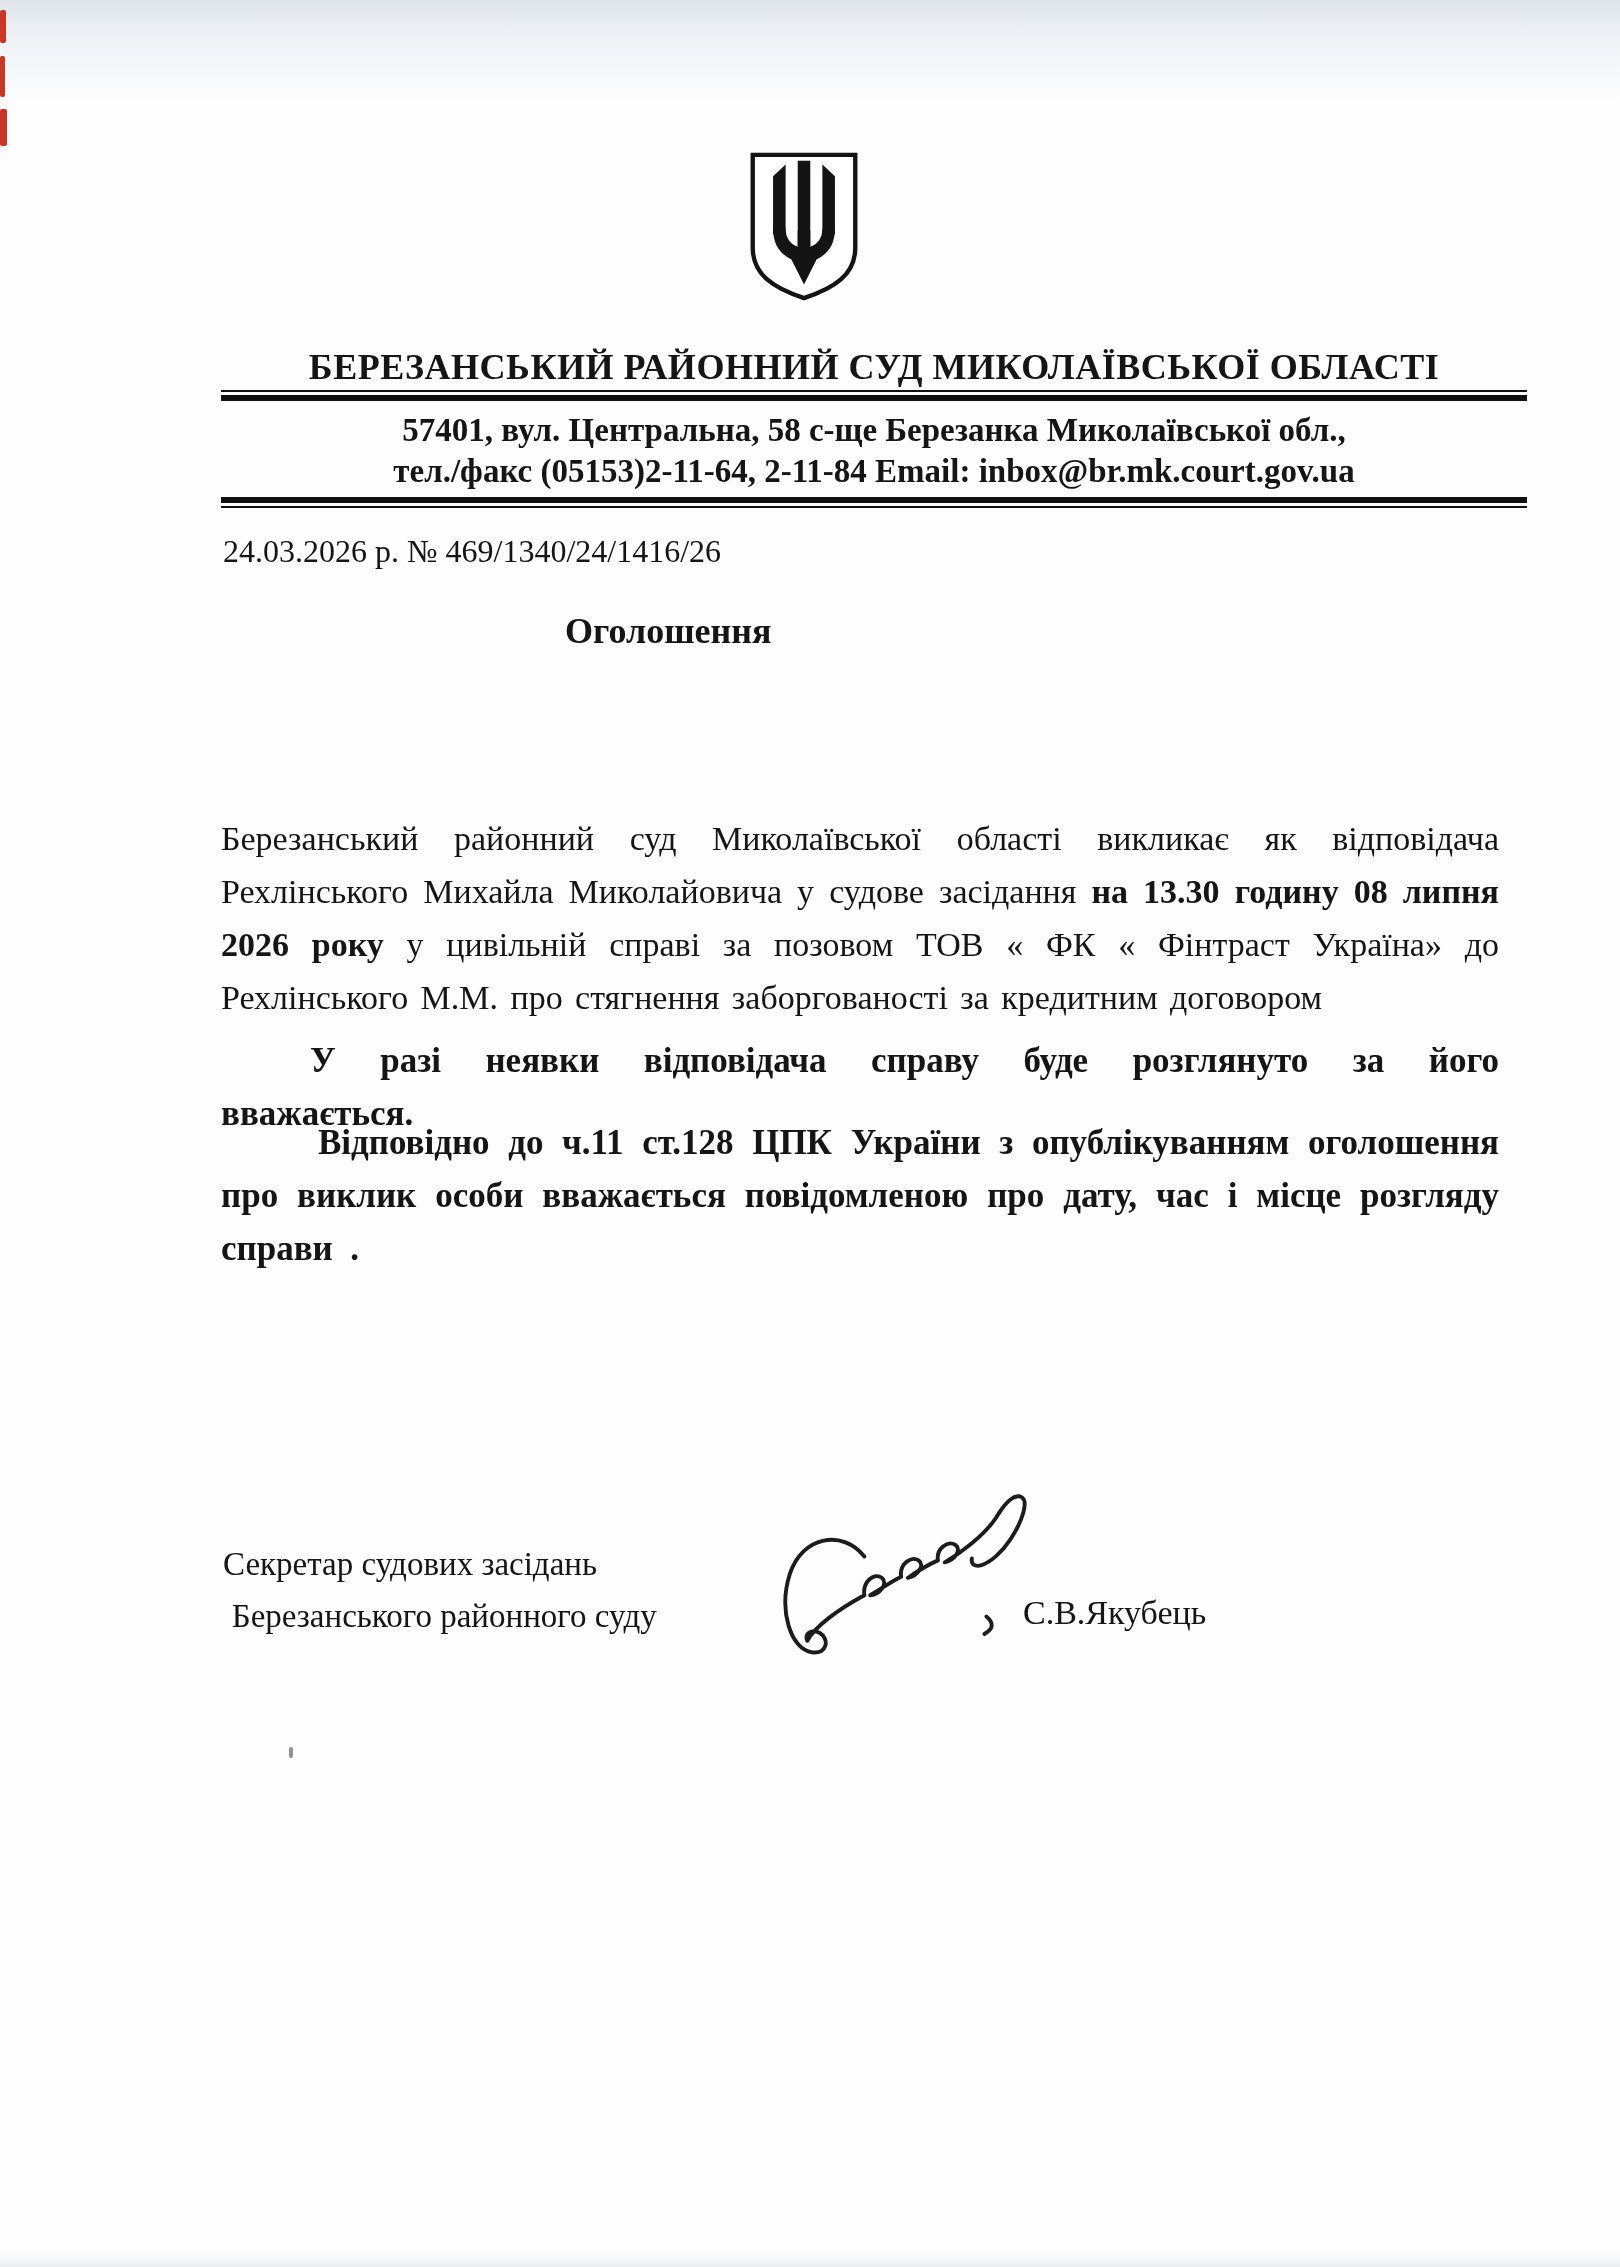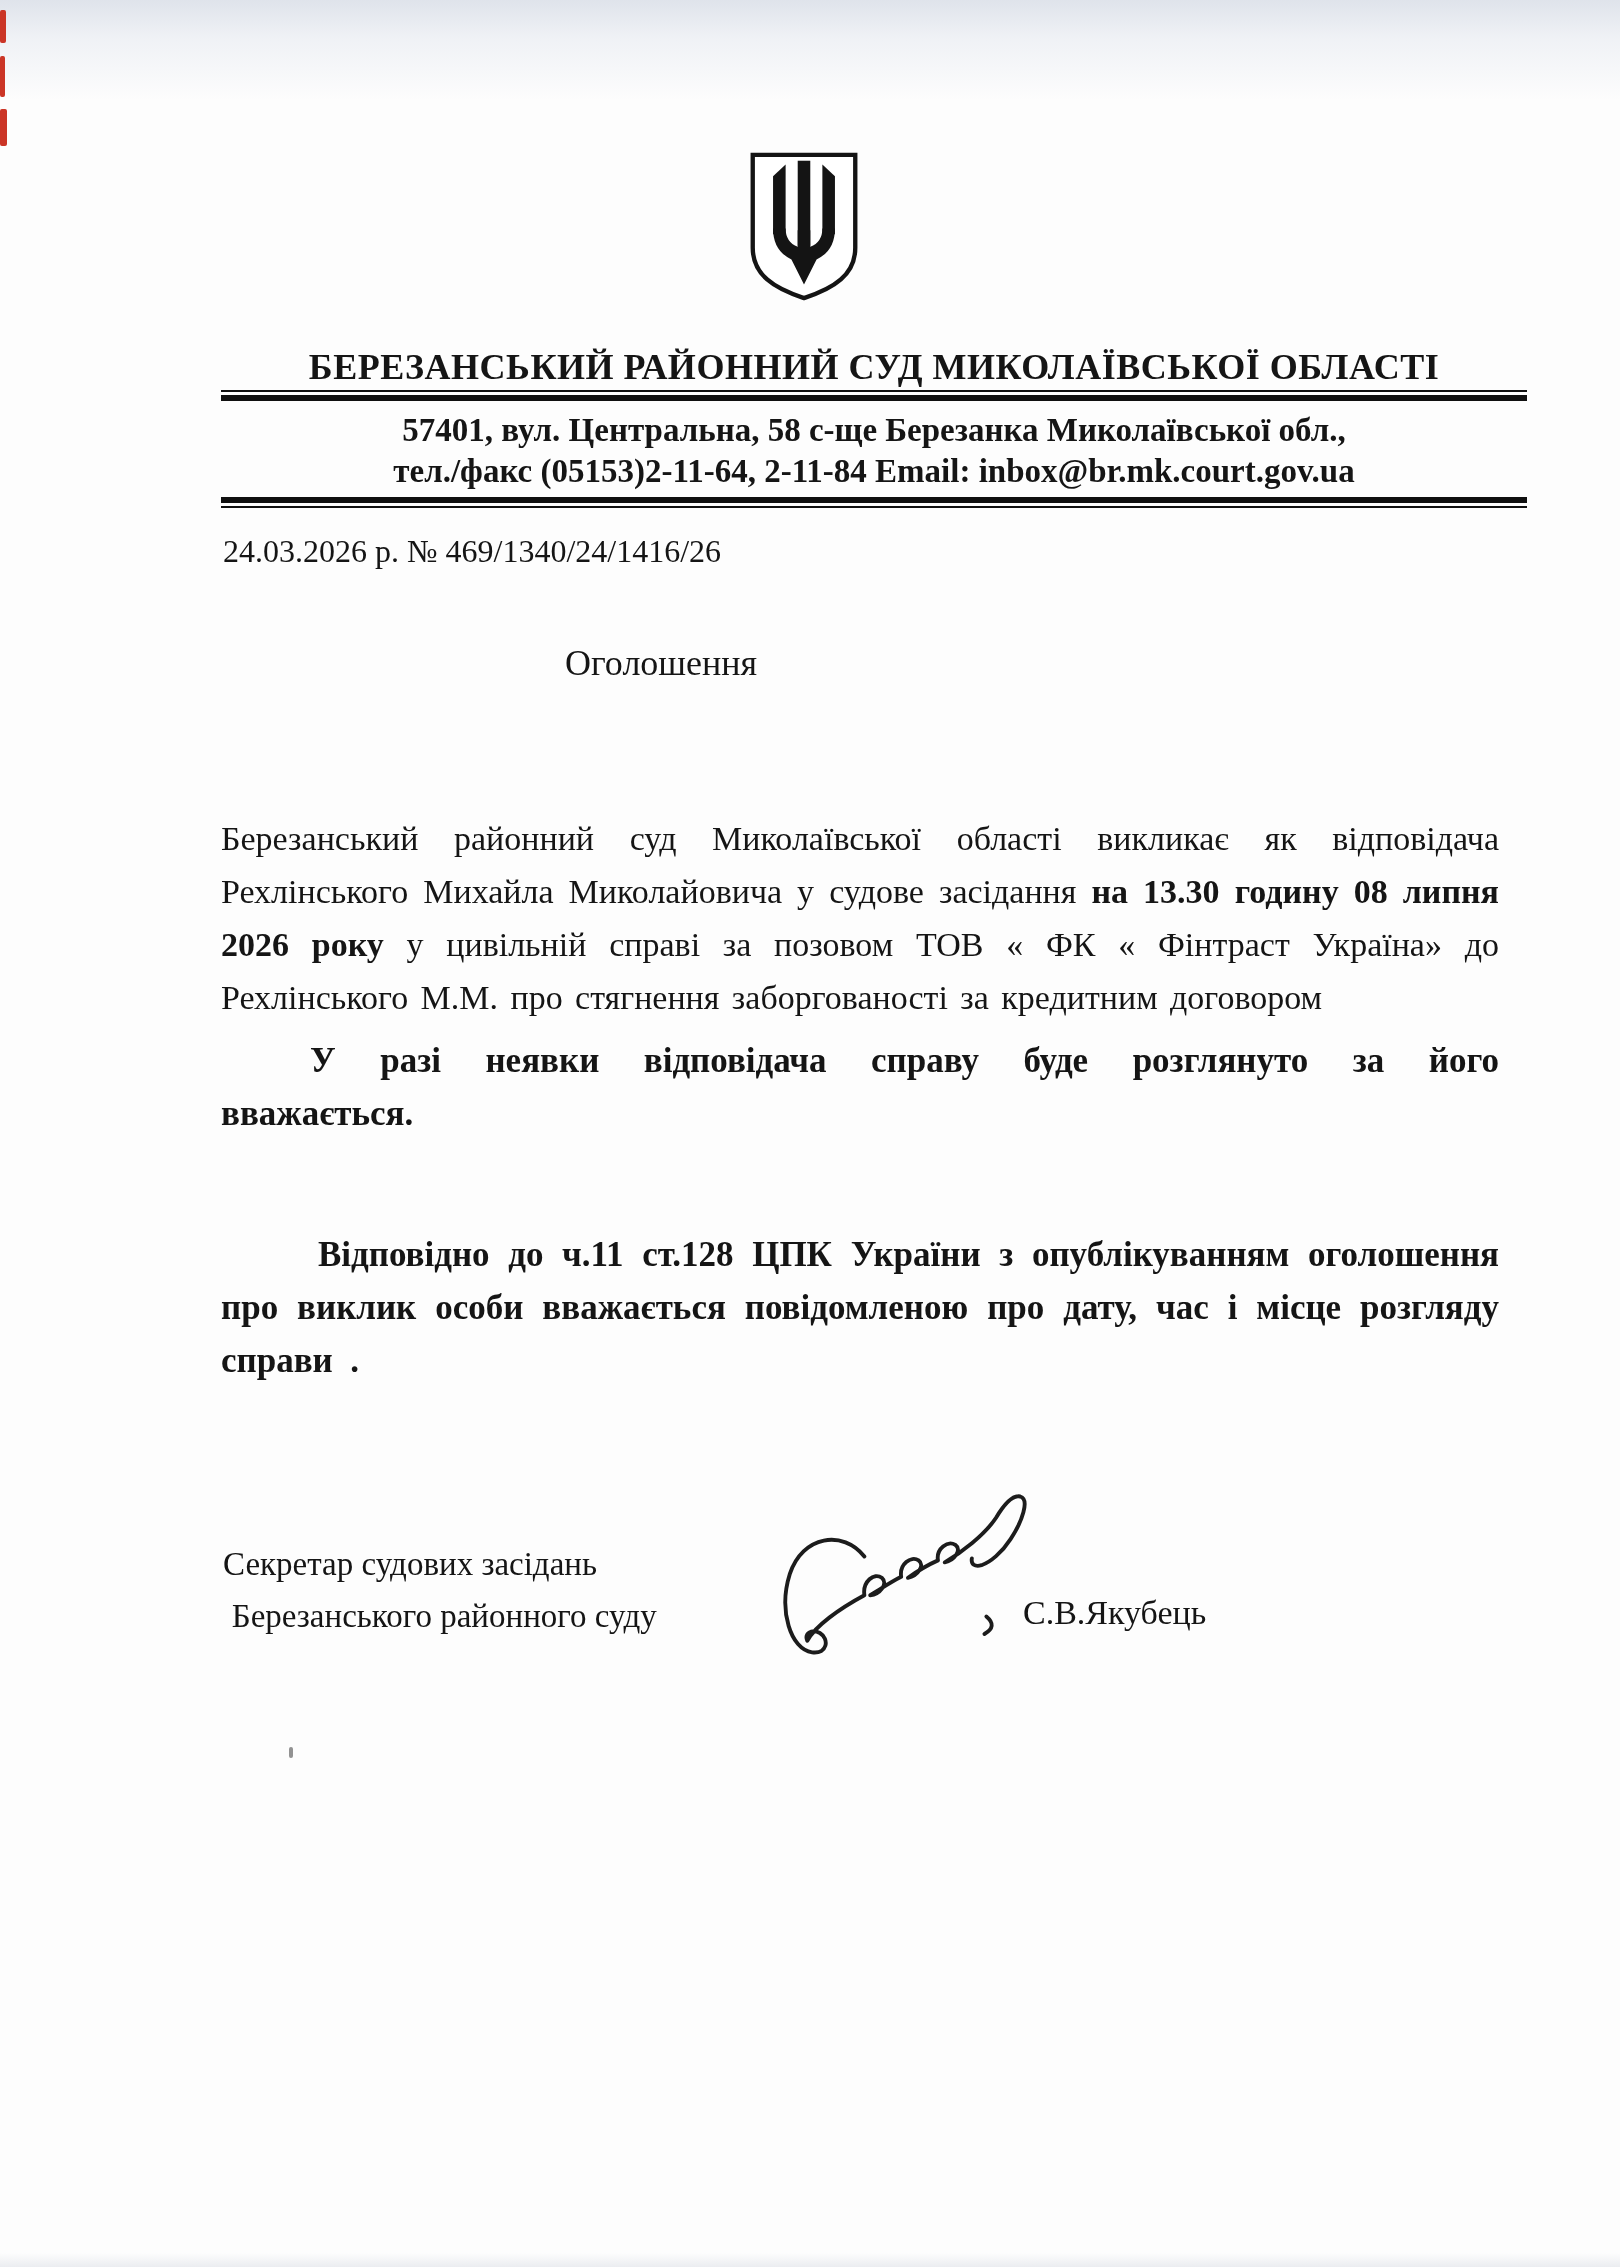--- a/index.html
+++ b/index.html
@@ -39,31 +39,31 @@
     letter-spacing:0.5px;white-space:nowrap;
   }
   .rule{height:2.9px;}
   .rule.top-rule{margin-top:1.9px;border-top:2.9px solid #101010;border-bottom:6.8px solid #101010;}
   .rule.bottom-rule{margin-top:4.9px;border-top:6.8px solid #101010;border-bottom:2.9px solid #101010;}
   .addr{font-size:33px;font-weight:bold;line-height:41px;white-space:nowrap;}
   .addr.first{margin-top:9.7px;}
 
   .ref-line{position:absolute;left:223px;top:533px;font-size:32px;white-space:nowrap;}
 
-  .doc-title{position:absolute;left:565px;top:610px;font-size:36px;font-weight:normal;margin-top:32px;}
+  .doc-title{position:absolute;left:565px;top:610px;font-size:36px;font-weight:bold;}
 
   .para{
     position:absolute;left:221px;width:1278px;
     font-size:34px;line-height:53px;
     text-align:justify;text-align-last:left;
     margin:0;
   }
   .para.p1{top:812px;word-spacing:3.9px;}
   .para.p2{top:1034px;font-weight:bold;font-size:35px;text-indent:89px;word-spacing:11.6px;}
-  .para.p3{top:1228px;font-weight:bold;font-size:35px;text-indent:97px;word-spacing:8.7px;}
+  .para.p3{top:1116px;font-weight:bold;font-size:35px;text-indent:97px;word-spacing:8.7px;}
 
   .sig-role{position:absolute;left:223px;top:1538px;font-size:33px;line-height:52px;}
   .sig-role .line2{padding-left:8.7px;}
   .sig-svg{position:absolute;left:771px;top:1481px;width:301px;height:182px;}
   .sig-name{position:absolute;left:1023px;top:1594px;font-size:34px;white-space:nowrap;}
 
   .speck{
     position:absolute;left:289px;top:1747px;width:3.9px;height:10.7px;
     background:#3a3a3a;opacity:.55;border-radius:1.9px;
   }

